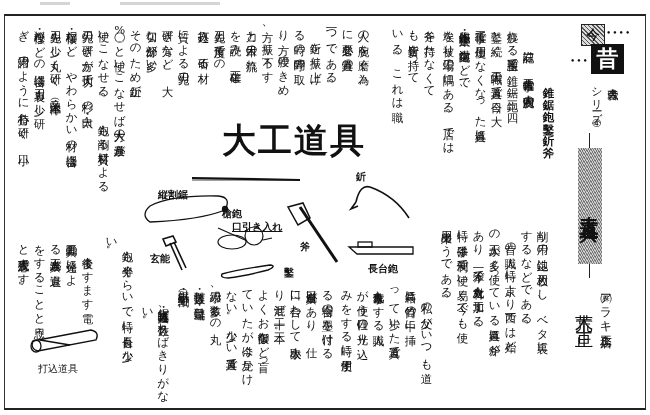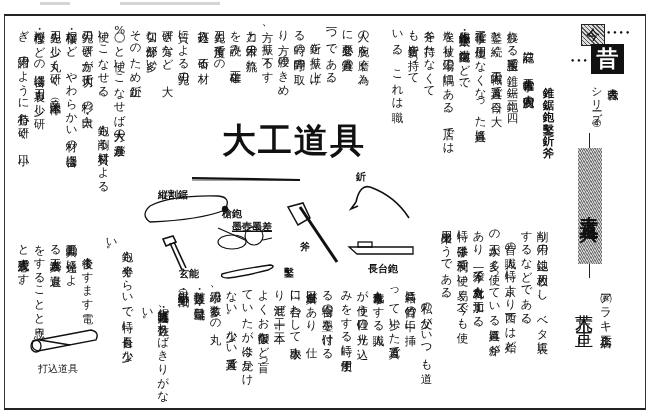--- a/index.html
+++ b/index.html
@@ -177,19 +177,19 @@
 
   <g stroke="#111" fill="none" stroke-width="1.3">
     <path d="M33 341 L91 330 Q100 332 96 340 L38 351 Q30 349 33 341 Z"></path>
     <ellipse cx="36" cy="346" rx="5" ry="6"></ellipse>
     <line x1="40" y1="340" x2="70" y2="345"></line>
   </g>
 </svg>
 
 <div class="label" style="left:222px;top:163px;margin-top:44px;">槍鉋</div>
 <div class="label" style="left:158px;top:188px;">縦割鋸</div>
-<div class="label" style="left:232px;top:220px;text-decoration:underline;">墨壺墨差</div>
+<div class="label" style="left:232px;top:220px;text-decoration:underline;">口引き入れ</div>
 <div class="label" style="left:356px;top:170px;">釿</div>
 <div class="label" style="left:300px;top:240px;">斧</div>
 <div class="label" style="left:368px;top:262px;">長台鉋</div>
-<div class="label" style="left:150px;top:267px;margin-left:29px;">玄能</div>
+<div class="label" style="left:150px;top:252px;">玄能</div>
 <div class="label" style="left:284px;top:266px;">鑿</div>
 <div class="label" style="left:38px;top:362px;font-weight:normal;">打込道具</div>
 
 </body></html>

